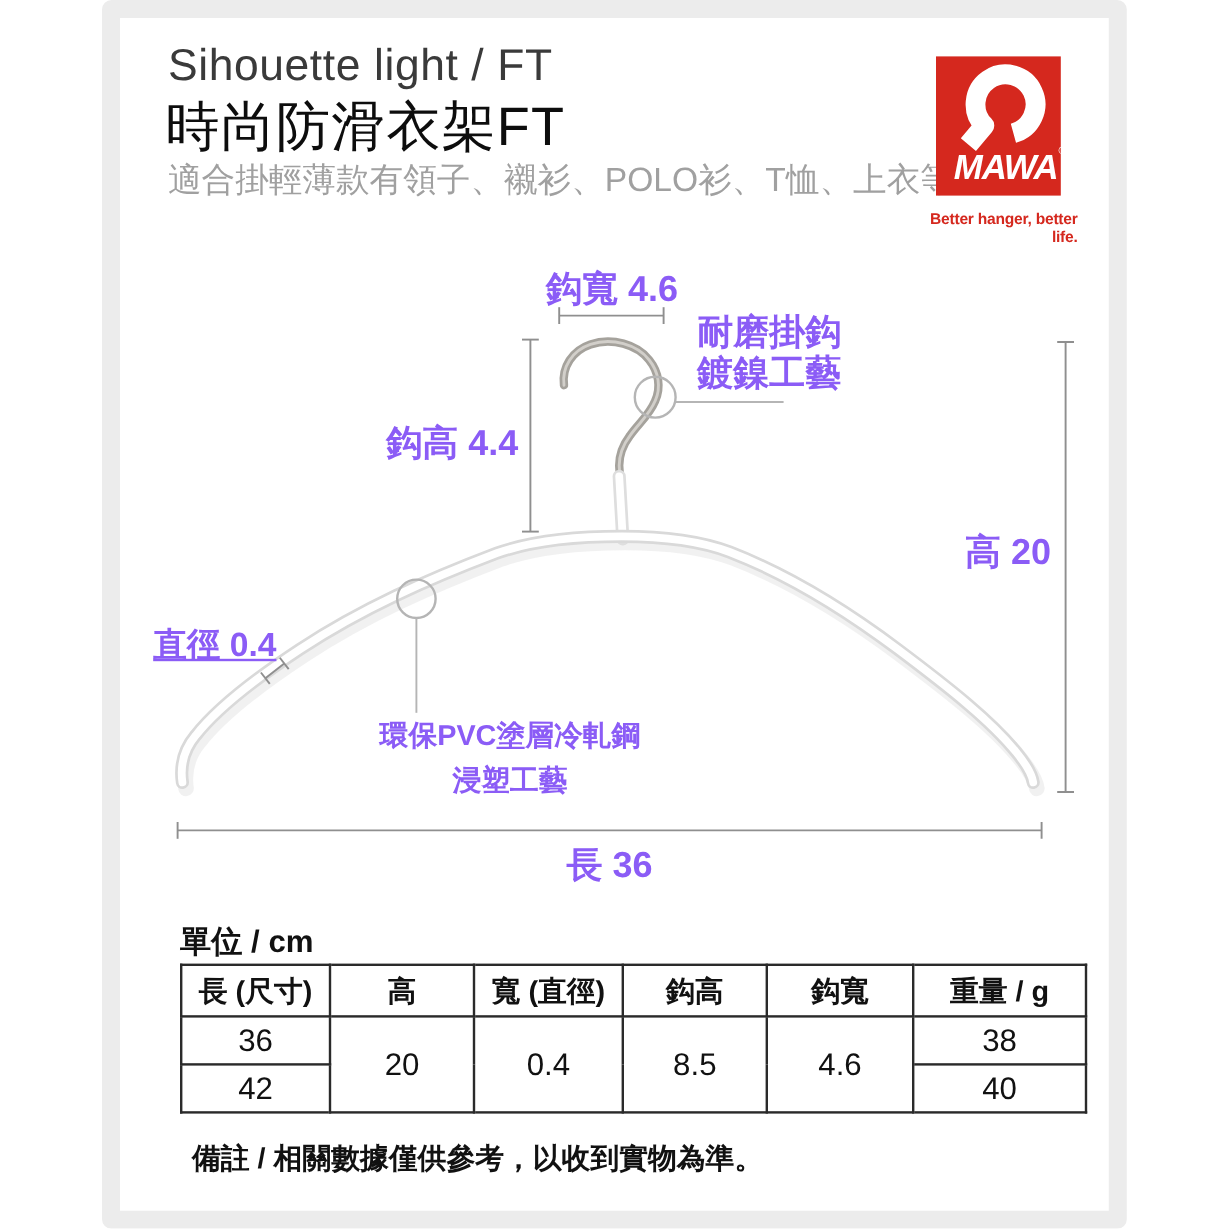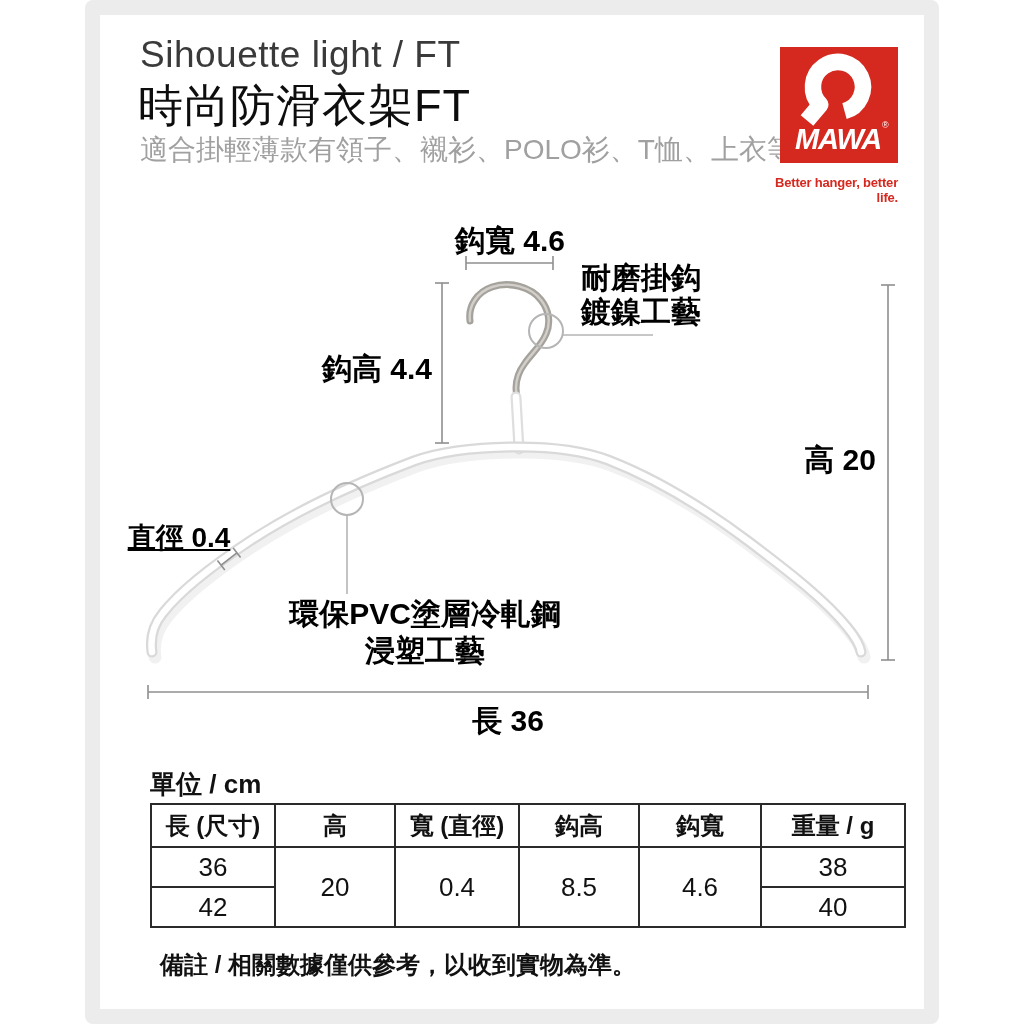--- a/index.html
+++ b/index.html
@@ -7,32 +7,32 @@
           font-family:"Liberation Sans","DejaVu Sans",sans-serif;color:#111;}
   
   .frame{position:absolute;left:85px;top:0;width:824px;height:994px;
          border:15px solid #ececec;border-radius:8px;}
   
   .title-en{position:absolute;left:140px;top:34px;font-size:37px;
             color:#3a3a3a;letter-spacing:.5px;}
   .title-zh{position:absolute;left:138px;top:76px;font-size:45px;font-weight:normal;
             color:#0d0d0d;letter-spacing:1px;}
   .subtitle{position:absolute;left:140px;top:131px;font-size:28px;color:#a0a0a0;}
-  .logo{position:absolute;left:780px;top:47px;width:118px;height:116px;background:#d5281e;}
+  .logo{position:absolute;left:780px;top:47px;width:104px;height:116px;background:#d5281e;}
   .tagline{position:absolute;left:762px;top:175px;width:136px;font-size:13px;font-weight:bold;
            color:#d5281e;text-align:right;letter-spacing:-.2px;}
   
   svg.diagram{position:absolute;left:0;top:0;}
-  .dlabel{position:absolute;font-weight:bold;color:#000000;}
+  .dlabel{position:absolute;font-weight:bold;color:#8b5cf6;}
   .lbl-hook-width{left:410px;top:221px;width:200px;text-align:center;font-size:30px;}
   .lbl-hook-height{left:282px;top:349px;width:150px;text-align:right;font-size:30px;}
   .lbl-wear{left:581px;top:261px;width:140px;font-size:30px;line-height:34px;text-align:left;}
   .lbl-height{left:790px;top:440px;width:100px;text-align:center;font-size:30px;}
   .lbl-diameter{left:116px;top:519px;width:126px;text-align:center;font-size:28px;text-decoration:underline;}
-  .lbl-pvc{left:262px;top:595px;width:326px;text-align:center;font-size:30px;line-height:37px;}
+  .lbl-pvc{left:262px;top:595px;width:326px;text-align:center;font-size:24px;line-height:37px;}
   .lbl-length{left:408px;top:701px;width:200px;text-align:center;font-size:30px;}
   
   .unit-label{position:absolute;left:150px;top:767px;font-size:26px;font-weight:bold;}
   table.spec{position:absolute;left:150px;top:803px;width:742px;border-collapse:collapse;
              table-layout:fixed;}
   table.spec th,table.spec td{border:2px solid #2a2a2a;text-align:center;vertical-align:middle;
              padding:0;}
   table.spec th{height:41px;font-size:24px;font-weight:bold;}
   table.spec td{height:38px;font-size:26px;font-weight:normal;}
   .c1{width:122px}.c2{width:118px}.c3{width:122px}.c4{width:118px}.c5{width:120px}.c6{width:142px}

